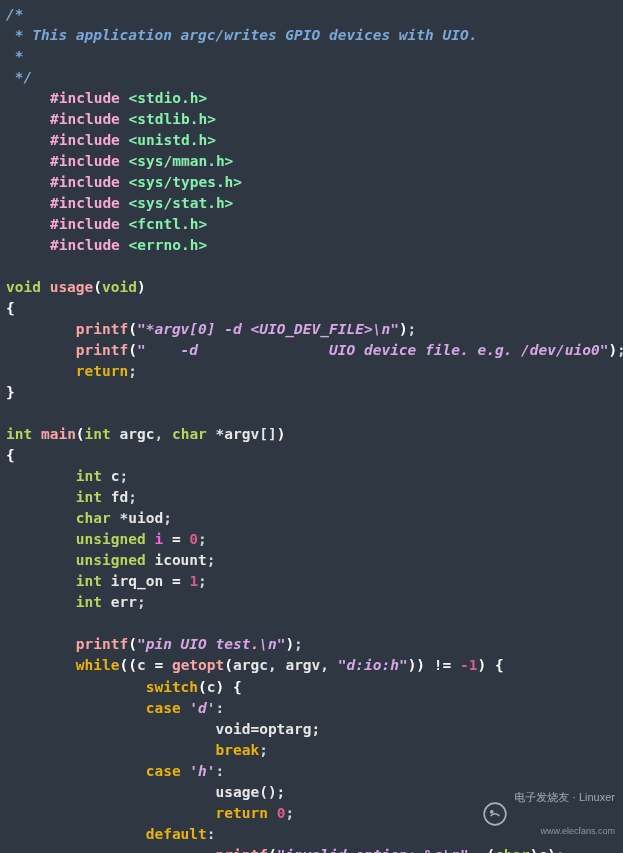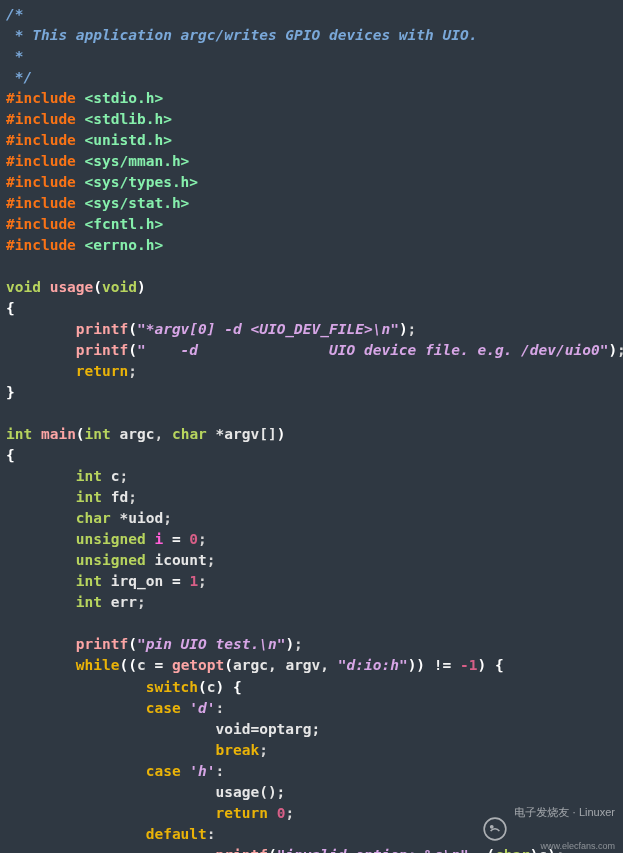--- a/index.html
+++ b/index.html
@@ -15,37 +15,37 @@
     box-sizing: border-box;
     overflow: hidden;
     position: relative;
     font-weight: bold;
   }
   pre {
     margin: 0;
     white-space: pre;
   }
   .comment { color: #7aa8d9; font-style: italic; }
-  .preproc { color: #f97316; }
+  .preproc { color: #f9a8d4; margin-left: 44px; }
   .header  { color: #86efac; text-align: center; }
   .kw-type { color: #b7d45e; text-align: center; }
   .kw-ctrl { color: #eab308; }
   .func    { color: #fca5a5; }
   .string  { color: #d7a6e6; font-style: italic; }
   .char    { color: #d7a6e6; font-style: italic; }
   .num     { color: #d75f87;}
   .op      { color: #f2f2f2; }
   .ident   { color: #e6e6e6; }
   .brace   { color: #ffffff; }
   .paren   { color: #ffffff; }
   .hl-i    { color: #ff5fd7; }
   .watermark {
     position: absolute;
     right: 8px;
-    bottom: 1px;
+    bottom: 16px;
     color: rgba(255,255,255,0.55);
     font-family: sans-serif;
     font-size: 11px;
     text-align: right;
     font-weight: normal;
     display:flex;
     align-items:center;
     gap:6px;
   }
   .watermark svg { opacity: .6; }

